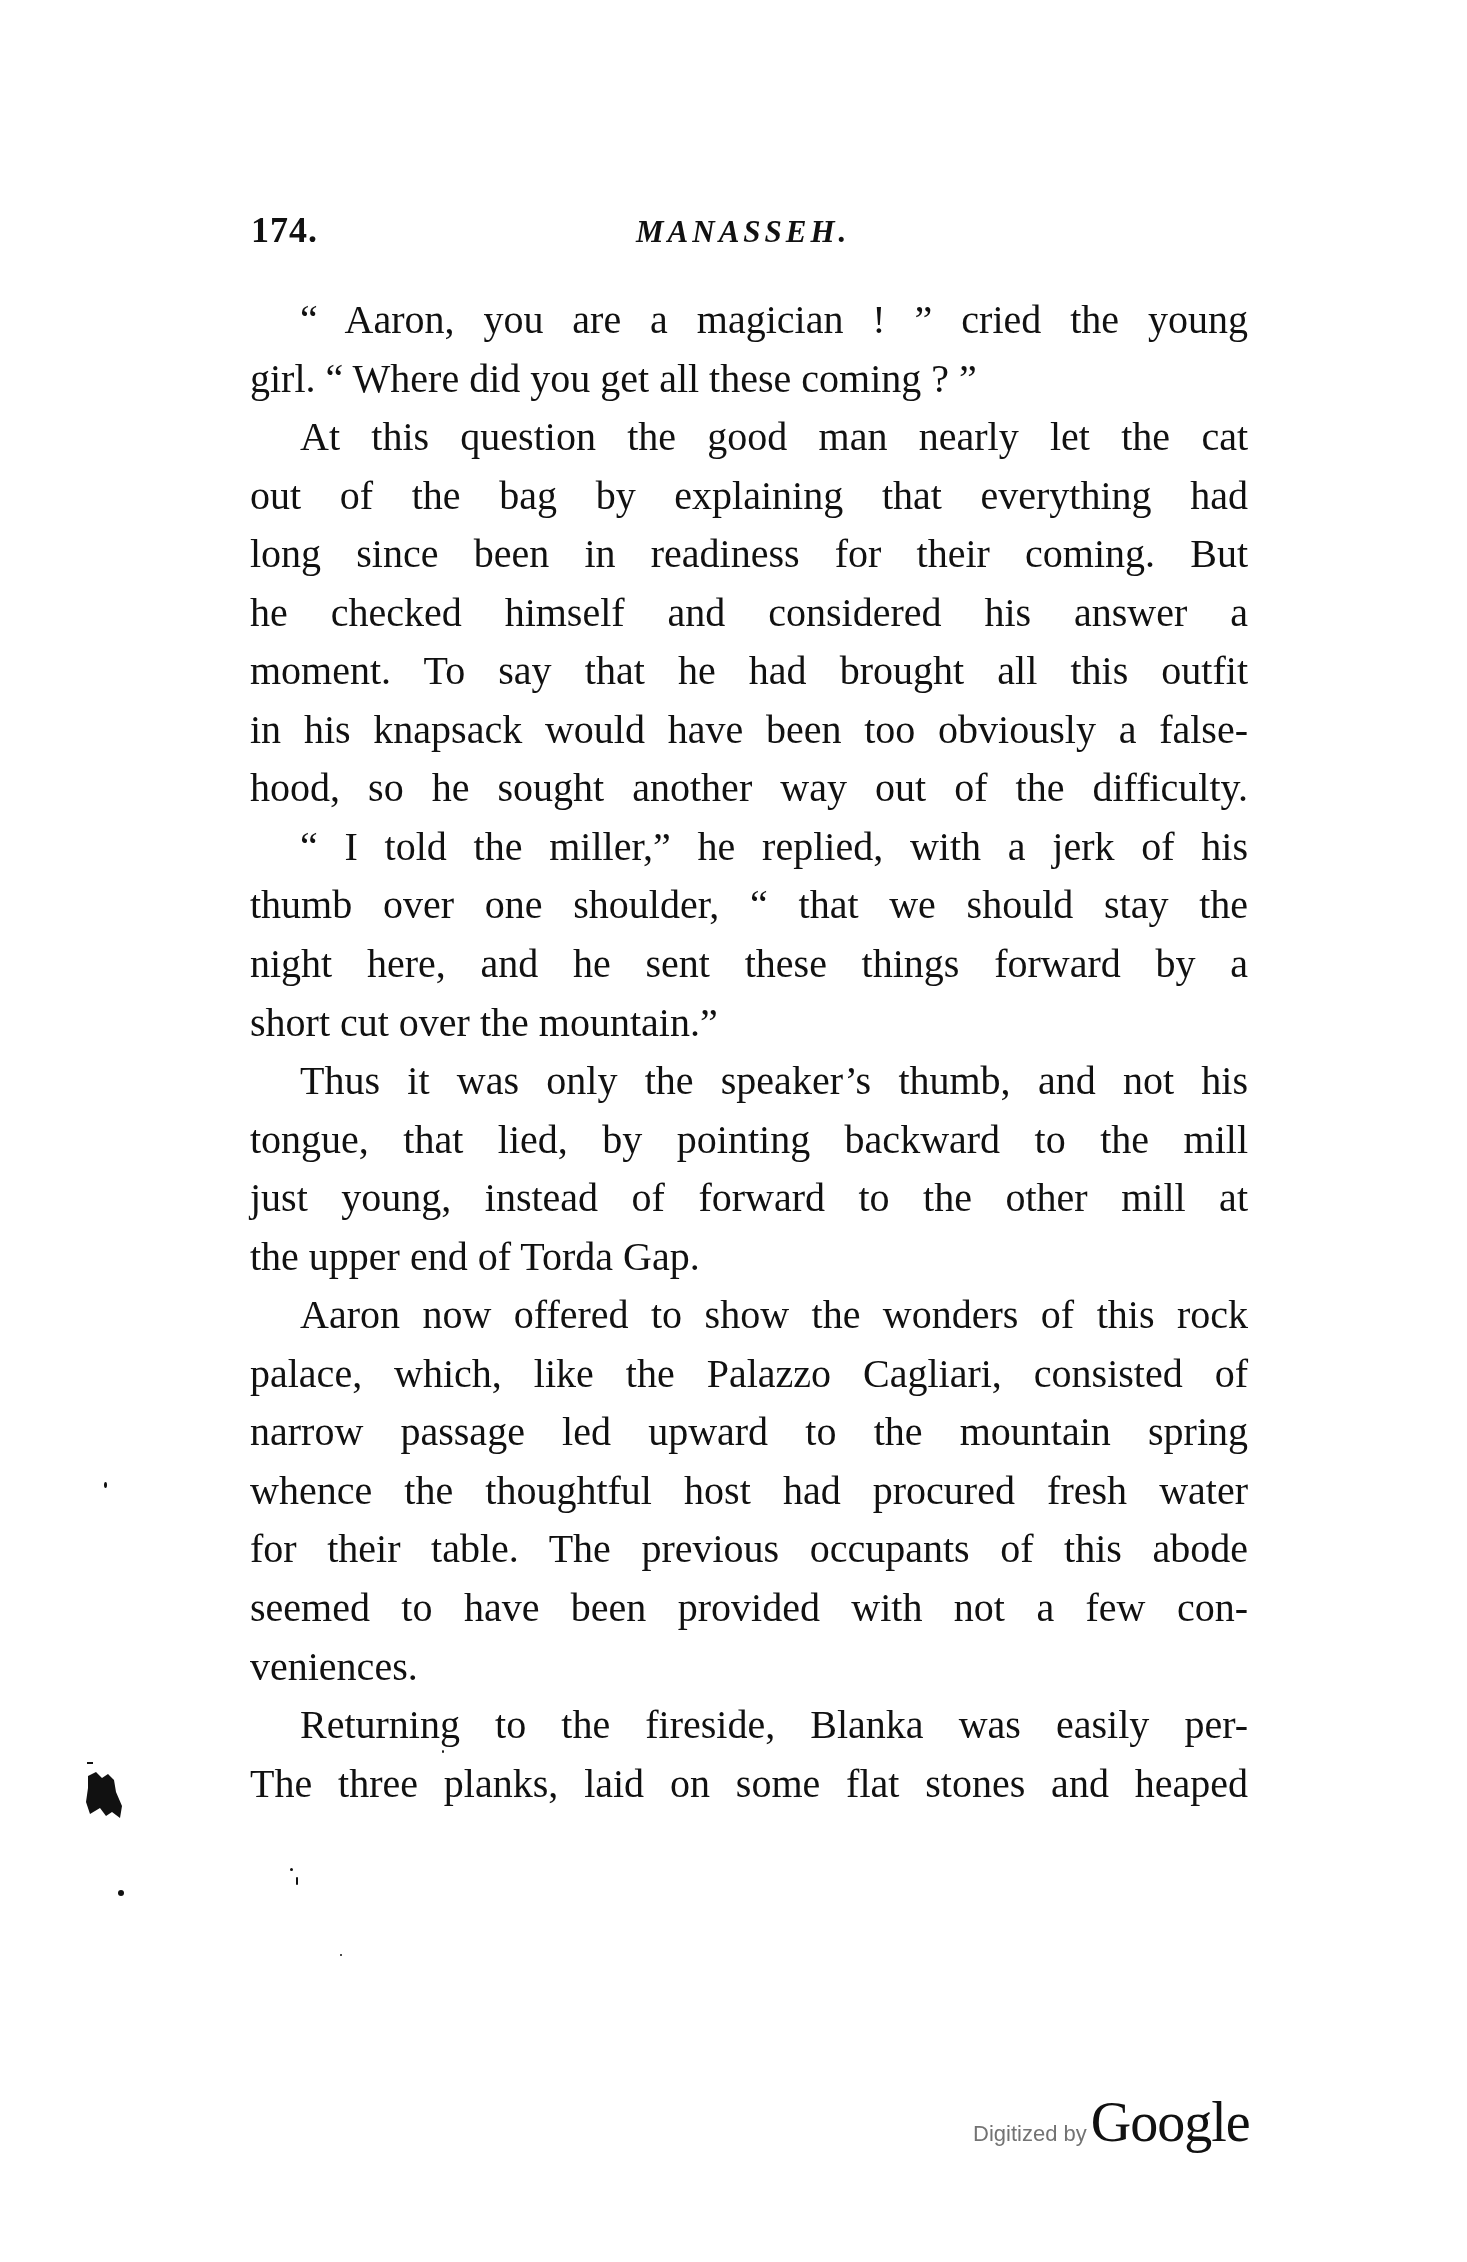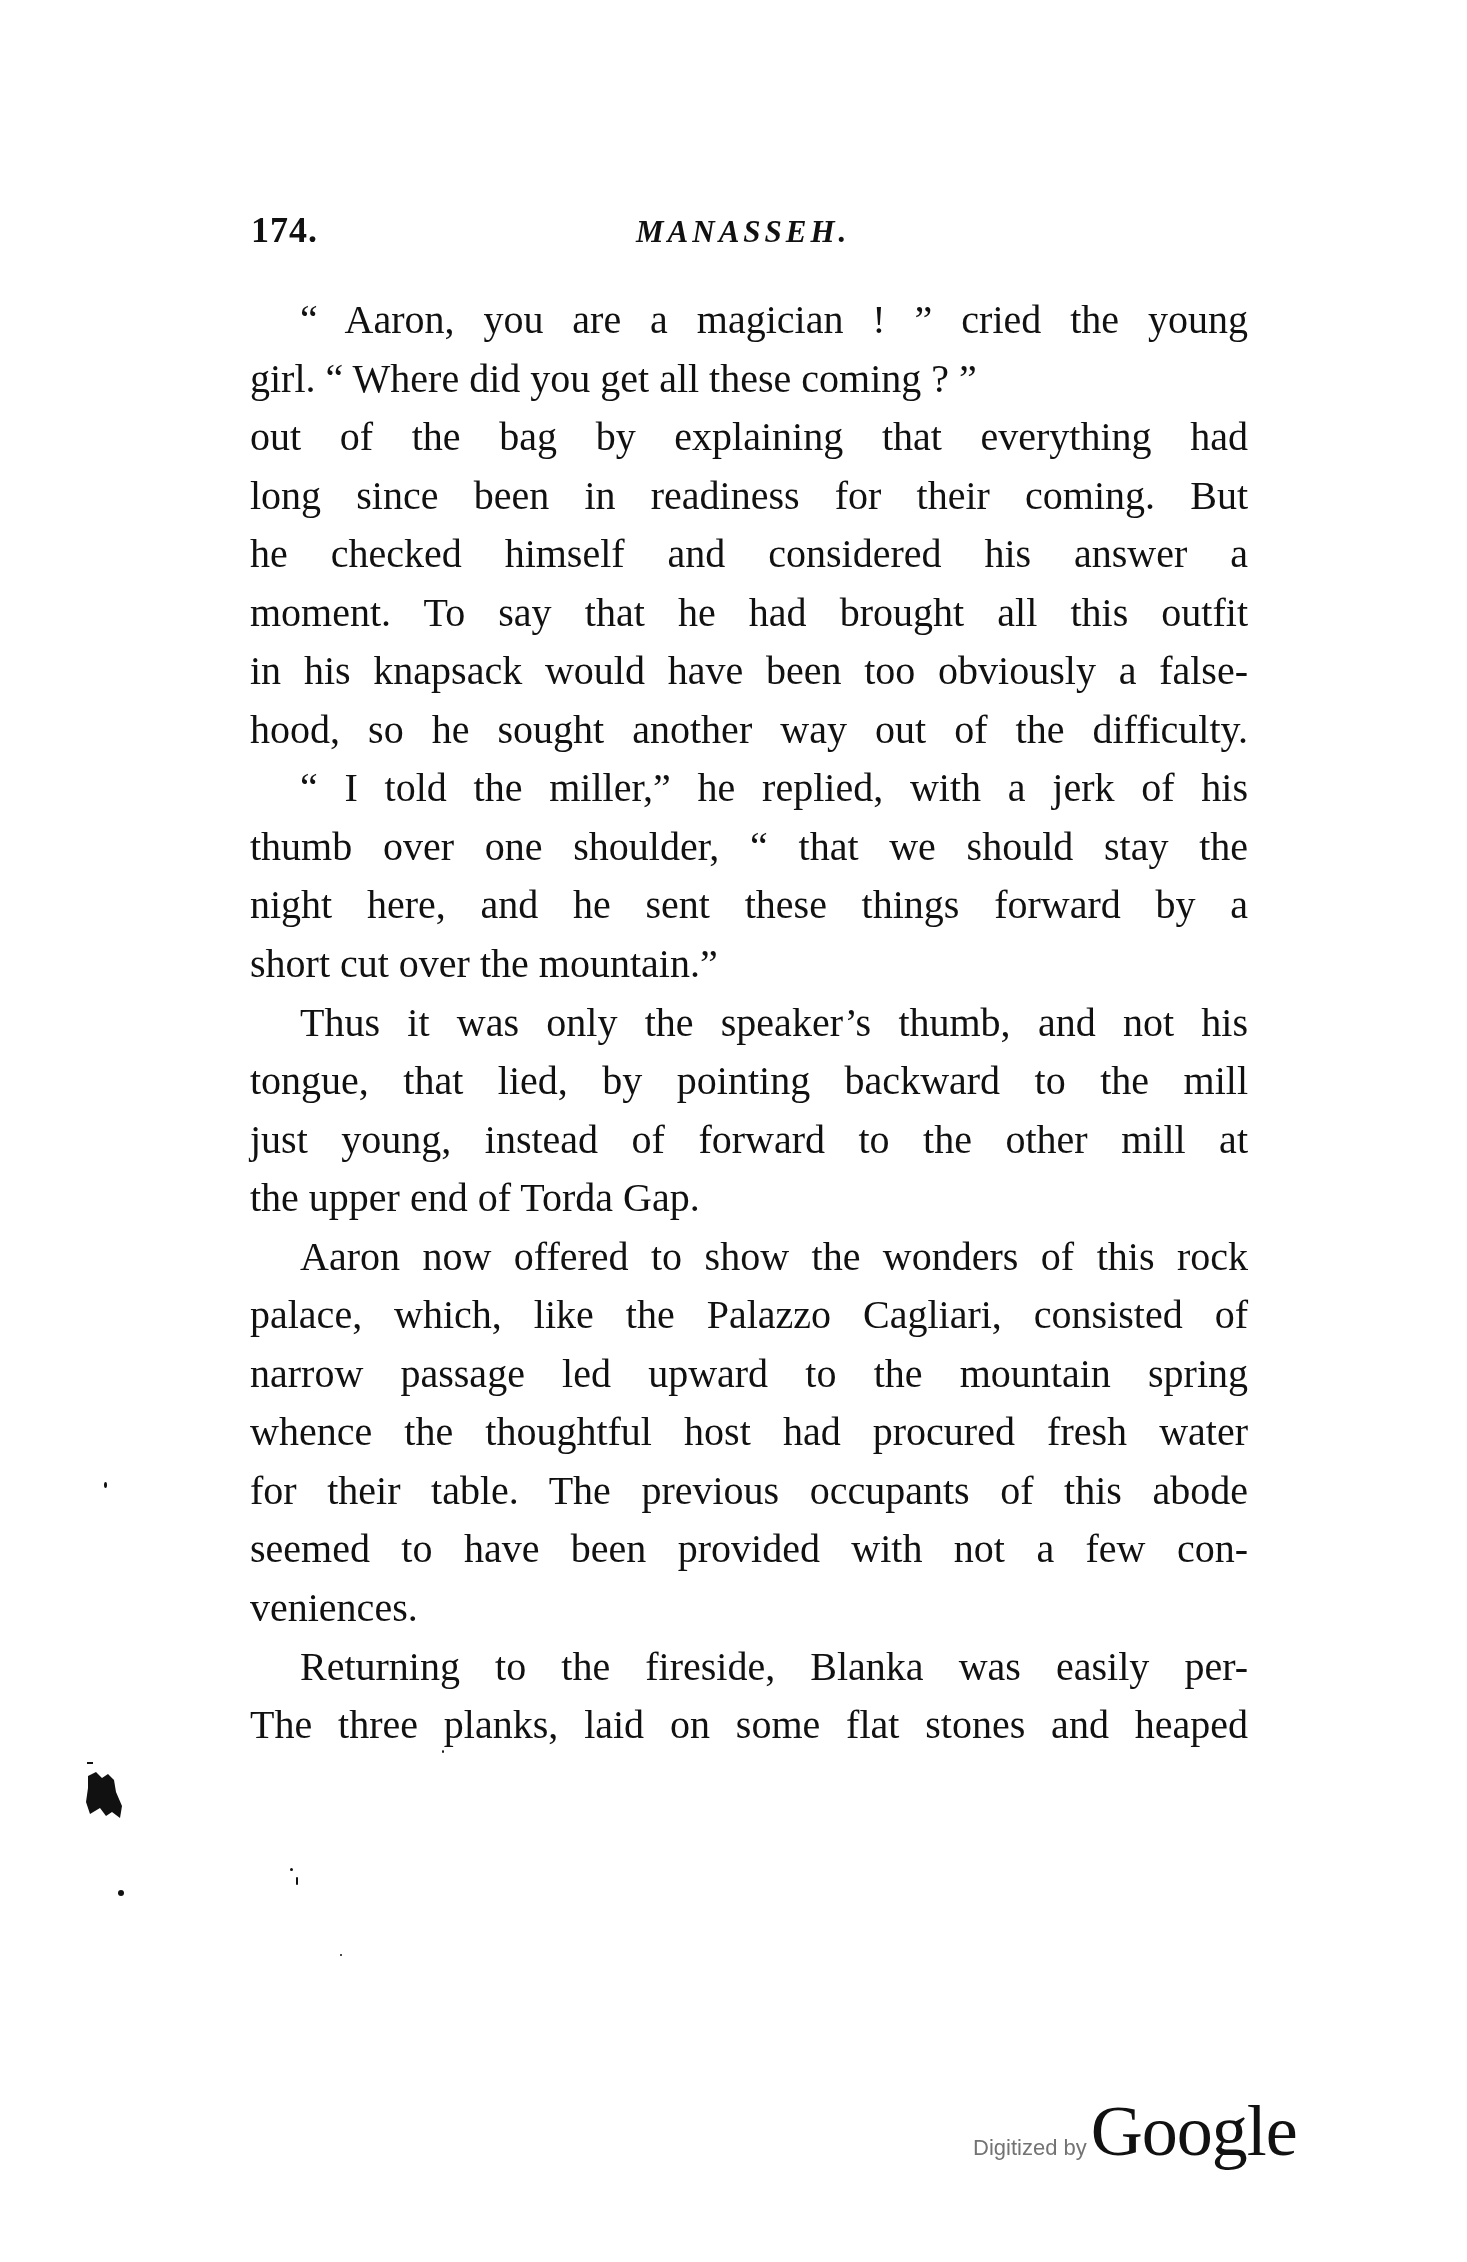--- a/index.html
+++ b/index.html
@@ -84,21 +84,21 @@
     align-items: baseline;
   }
   .digitized {
     font-family: "Liberation Sans", "DejaVu Sans", sans-serif;
     font-size: 22px;
     color: #737373;
     margin-right: 4px;
   }
   .google {
     font-family: "Liberation Serif", "DejaVu Serif", serif;
-    font-size: 72px;
+    font-size: 56px;
     color: #111;
     letter-spacing: -1px;
   }
   .speck {
     position: absolute;
     background: #111;
     border-radius: 50%;
   }
   .blotch {
     position: absolute;
@@ -114,20 +114,21 @@
 <div class="page">
 
   <div class="running-head">
     <span class="page-number">174.</span>
     <span class="running-title">MANASSEH.</span>
   </div>
 
   <div class="body-text">
     <div class="line indent justify">“ Aaron, you are a magician ! ” cried the young</div>
     <div class="line last">girl.  “ Where did you get all these coming ? ”</div>
+    <div class="line indent justify">At this question the good man nearly let the cat</div>
     <div class="line justify">out of the bag by explaining that everything had</div>
     <div class="line justify">long since been in readiness for their coming.  But</div>
     <div class="line justify">he checked himself and considered his answer a</div>
     <div class="line justify">moment.  To say that he had brought all this outfit</div>
     <div class="line justify">in his knapsack would have been too obviously a false-</div>
     <div class="line justify">hood, so he sought another way out of the difficulty.</div>
     <div class="line indent justify">“ I told the miller,” he replied, with a jerk of his</div>
     <div class="line justify">thumb over one shoulder, “ that we should stay the</div>
     <div class="line justify">night here, and he sent these things forward by a</div>
     <div class="line last">short cut over the mountain.”</div>

